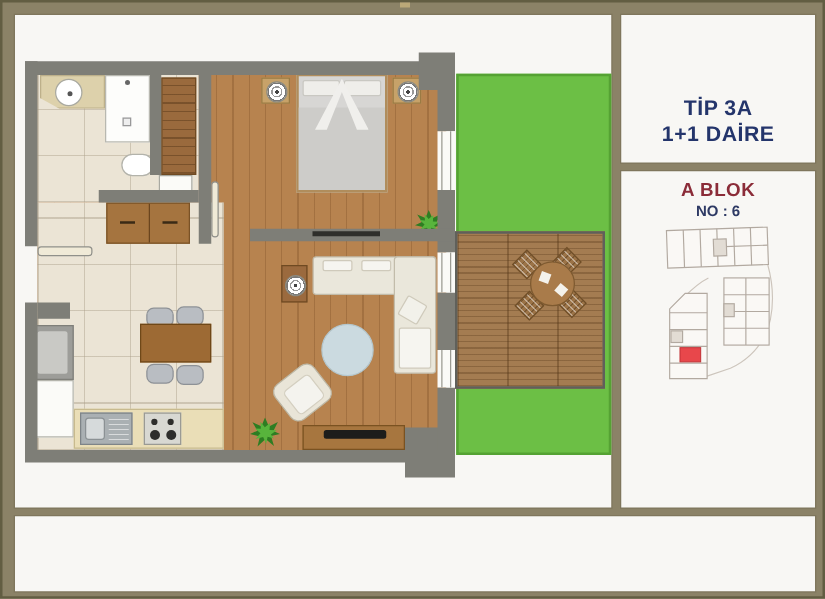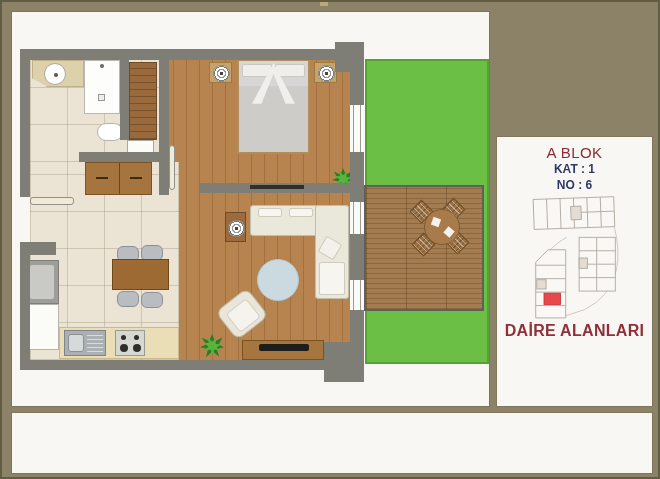--- a/index.html
+++ b/index.html
@@ -22,21 +22,21 @@
   .chair{position:absolute;background:#b9bdc2;border:1px solid #8d9196;border-radius:6px;box-sizing:border-box;}
   .dchair{position:absolute;background:#9b7347;border:1px solid #6f4e28;background-image:repeating-linear-gradient(0deg,rgba(255,255,255,.4) 0 1px,transparent 1px 4px),repeating-linear-gradient(90deg,rgba(60,35,10,.35) 0 1px,transparent 1px 4px);box-sizing:border-box;}
   .leaf{position:absolute;background:#f0ead7;border:1px solid #90908a;border-radius:3px;box-sizing:border-box;}
   .star1,.star2{position:absolute;inset:0;clip-path:polygon(50% 0,63% 30%,93% 15%,78% 45%,100% 55%,70% 62%,80% 95%,52% 72%,25% 97%,33% 63%,0 55%,25% 44%,8% 16%,38% 29%);}
   .star1{background:#2e7d22;}
   .star2{background:#58b43c;transform:rotate(28deg) scale(.72);}
   
   .type-panel{display:flex;flex-direction:column;justify-content:flex-end;align-items:center;padding-bottom:12px;box-sizing:border-box;}
   .type-line{color:#24356b;font-weight:bold;font-size:17px;letter-spacing:.4px;line-height:1.25;}
   .info-panel{box-sizing:border-box;padding-top:7px;text-align:center;}
-  .blok-title{color:#8b2c38;font-weight:normal;font-size:15px;letter-spacing:.4px;line-height:1.2;}
+  .blok-title{color:#8b2c38;font-weight:bold;font-size:15px;letter-spacing:.4px;line-height:1.2;}
   .blok-sub{color:#2e3a64;font-weight:bold;font-size:12px;line-height:1.3;}
   .siteplan{display:block;margin:3px auto 2px auto;}
   .areas-title{color:#8e2f3a;font-weight:bold;font-size:16px;letter-spacing:.3px;margin-top:2px;}
   .areas-rows{margin-top:4px;padding-right:10px;text-align:right;color:#6e2a31;font-weight:bold;font-size:12.5px;line-height:1.45;}
 </style>
 </head>
 <body>
 
 <div class="frame">
   <div class="abs" style="left:318px;top:0;width:8px;height:4px;background:#bba878;"></div>
@@ -149,24 +149,27 @@
     <div class="abs" style="left:238px;top:173px;width:54px;height:4px;background:#2f2f2b;"></div>
     <div class="wall" style="left:67px;top:140px;width:80px;height:10px;"></div>
 
     <div class="winGap" style="left:338px;top:93px;width:14px;height:47px;"></div>
     <div class="winGap" style="left:338px;top:190px;width:14px;height:32px;"></div>
     <div class="winGap" style="left:338px;top:268px;width:14px;height:30px;"></div>
     <div class="leaf" style="left:18px;top:185px;width:44px;height:8px;"></div>
     <div class="leaf" style="left:157px;top:133px;width:6px;height:45px;"></div>
   </div>
 
+  <div class="panel type-panel" style="left:495px;top:10px;width:155px;height:118px;">
+    <div class="type-line">TİP 3A</div>
+    <div class="type-line">1+1 DAİRE</div>
+  </div>
 
   <div class="panel info-panel" style="left:495px;top:135px;width:155px;height:269px;">
     <div class="blok-title">A BLOK</div>
-    <div class="blok-sub">KAT : 1</div>
     <div class="blok-sub">NO : 6</div>
 
     <svg class="siteplan" width="96" height="124" viewBox="0 0 92 120">
       <g stroke="#b2a9a0" stroke-width="0.9" fill="#faf8f5">
 
         <path d="M84,30 Q90,52 86,72 Q80,98 55,110 L37,116" fill="none" stroke="#cdc5bc"></path>
         <path d="M20,54 Q30,44 38,40" fill="none" stroke="#cdc5bc"></path>
 
         <g transform="rotate(-2 45 17)">
           <rect x="6" y="2" width="78" height="29"></rect>
@@ -189,19 +192,18 @@
         <path d="M8,64 L20,52 L37,52 L37,118 L8,118 Z"></path>
         <line x1="8" y1="67" x2="37" y2="67"></line>
           <line x1="8" y1="80" x2="37" y2="80"></line>
         <line x1="8" y1="93" x2="37" y2="93"></line>
           <line x1="8" y1="106" x2="37" y2="106"></line>
         <rect x="9" y="81" width="9" height="9" fill="#e2dcd4"></rect>
       </g>
       <rect x="16" y="94" width="16" height="11" fill="#e8474b" stroke="#c23237" stroke-width="0.8"></rect>
     </svg>
 
-    <div class="areas-title">DAİRE ALANLARI</div>
     <div class="areas-rows">
     </div>
   </div>
 
   <div class="panel" style="left:10px;top:411px;width:640px;height:60px;"></div>
 </div>
 
 </body></html>

